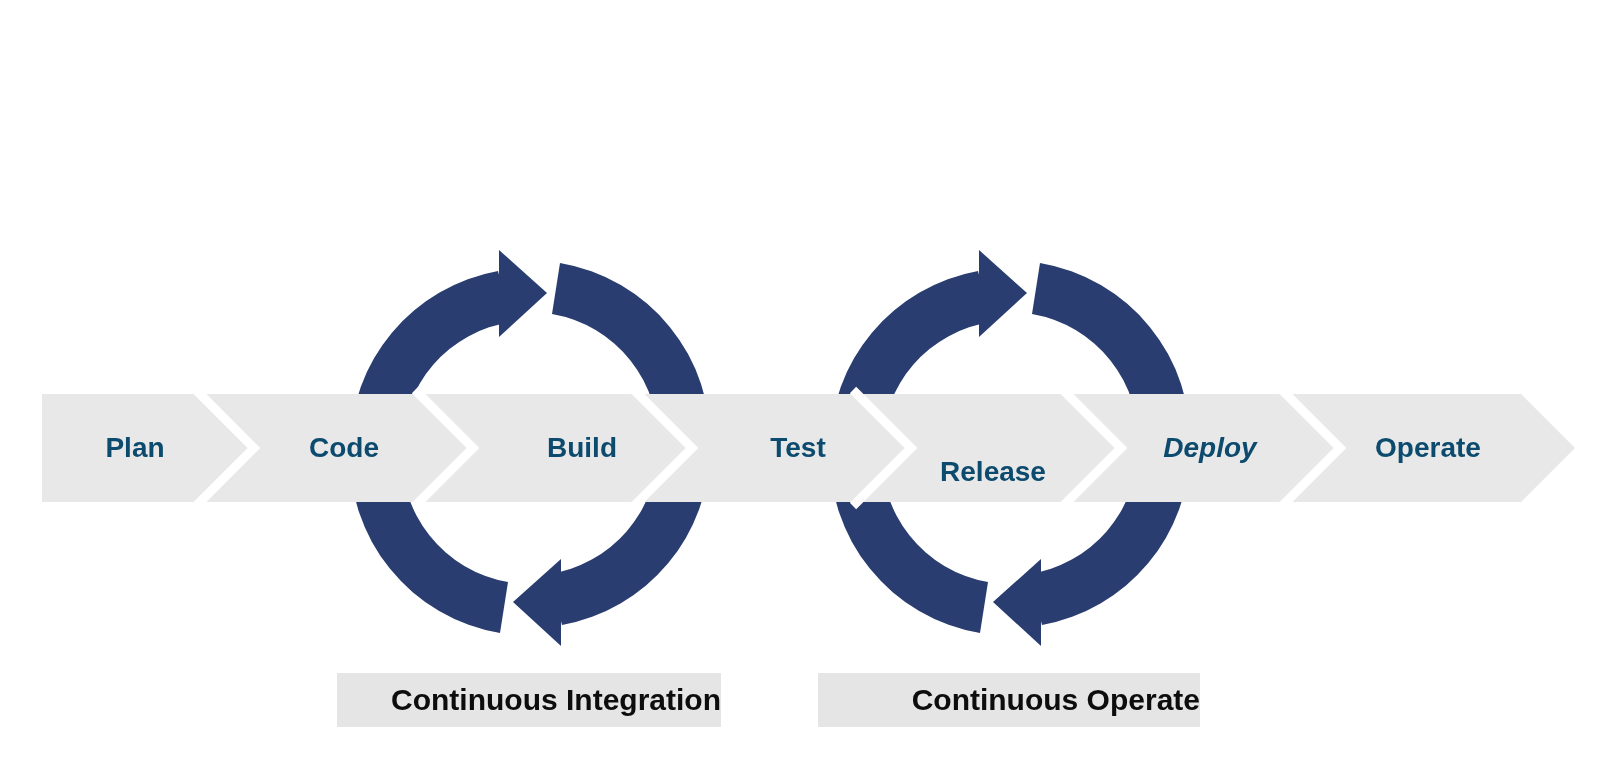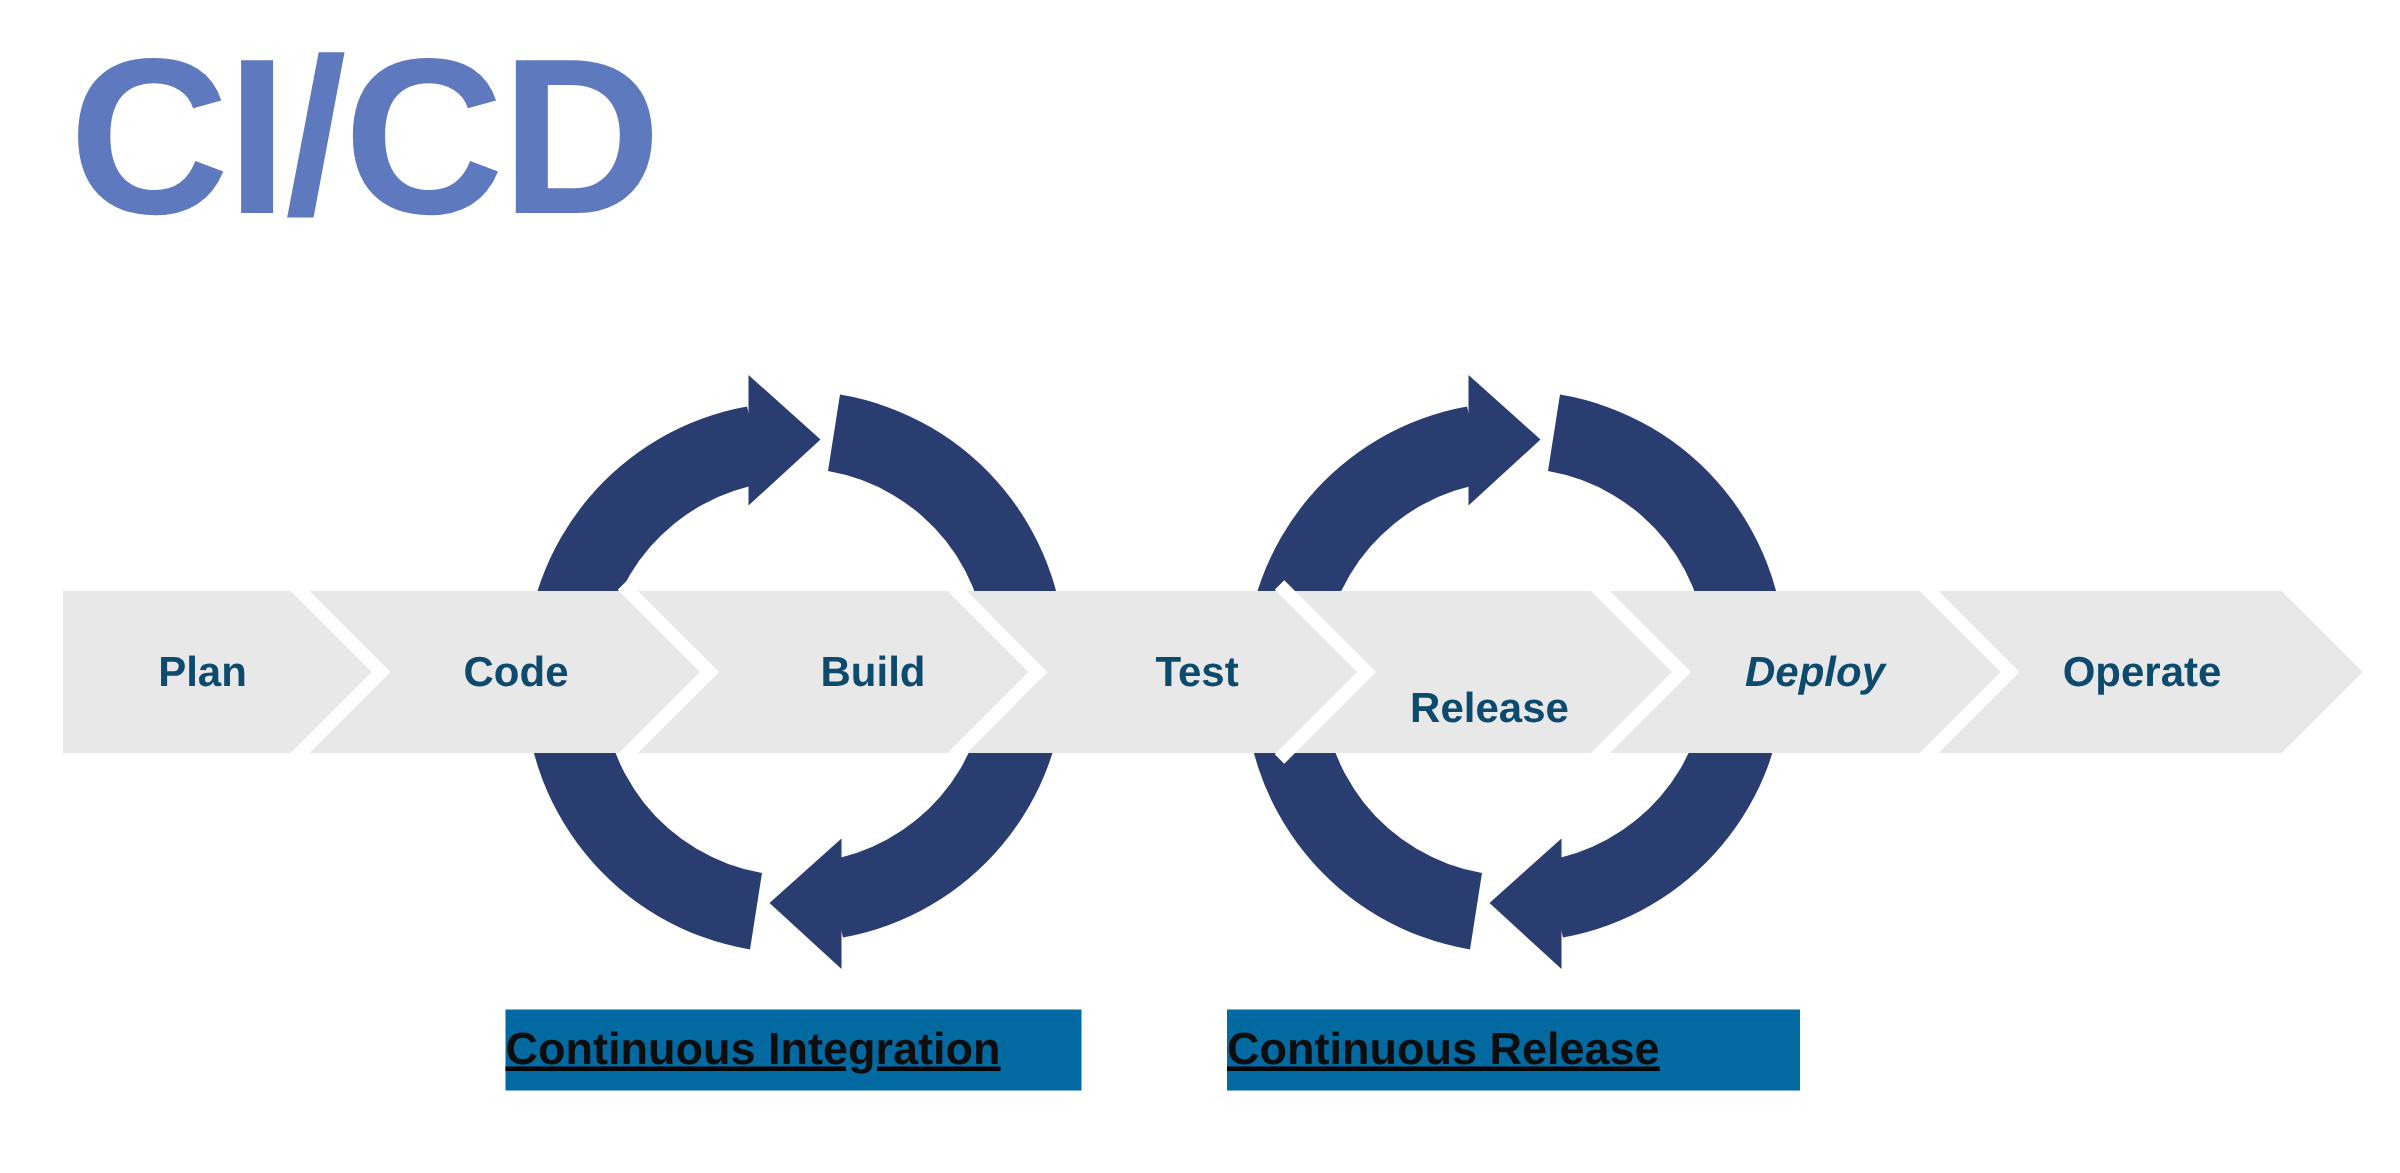--- a/index.html
+++ b/index.html
@@ -54,40 +54,38 @@
     color: #0c4a6e;
     white-space: nowrap;
     transform: translate(-50%, -50%);
     user-select: none;
   }
 
   
   .caption-box {
     position: absolute;
     z-index: 4;
-    background: #0369a1;
+    background: #e5e5e5;
     display: flex;
     align-items: center;
-    justify-content: flex-start;
-    text-decoration: underline;
+    justify-content: flex-end;
   }
   .caption-text {
     font-size: 30px;
     font-weight: bold;
     color: #0d0d0d;
     white-space: nowrap;
     user-select: none;
   }
 </style>
 </head>
 <body>
 
 <div id="canvas">
 
-  <div id="title">CI/CD</div>
 
   <svg class="layer" id="arrows-layer" viewBox="0 0 1600 782">
 
     <g>
 
       <path fill="#2A3D70" d="M 350,448
                A 180,180 0 0 1 498,271
                L 511,322
                A 128,128 0 0 0 402,448
                Z"></path>
@@ -167,16 +165,16 @@
   <div class="stage-label" style="left:798px; top:448px;">Test</div>
   <div class="stage-label" style="left:993px; top:448px;margin-top:24px;">Release</div>
   <div class="stage-label" style="left:1210px; top:448px;font-style:italic;">Deploy</div>
   <div class="stage-label" style="left:1428px; top:448px;">Operate</div>
 
   <div class="caption-box" style="left:337px; top:673px; width:384px; height:54px;">
     <span class="caption-text">Continuous Integration</span>
   </div>
 
   <div class="caption-box" style="left:818px; top:673px; width:382px; height:54px;">
-    <span class="caption-text">Continuous Release</span>
+    <span class="caption-text">Continuous Operate</span>
   </div>
 
 </div>
 
 </body></html>

